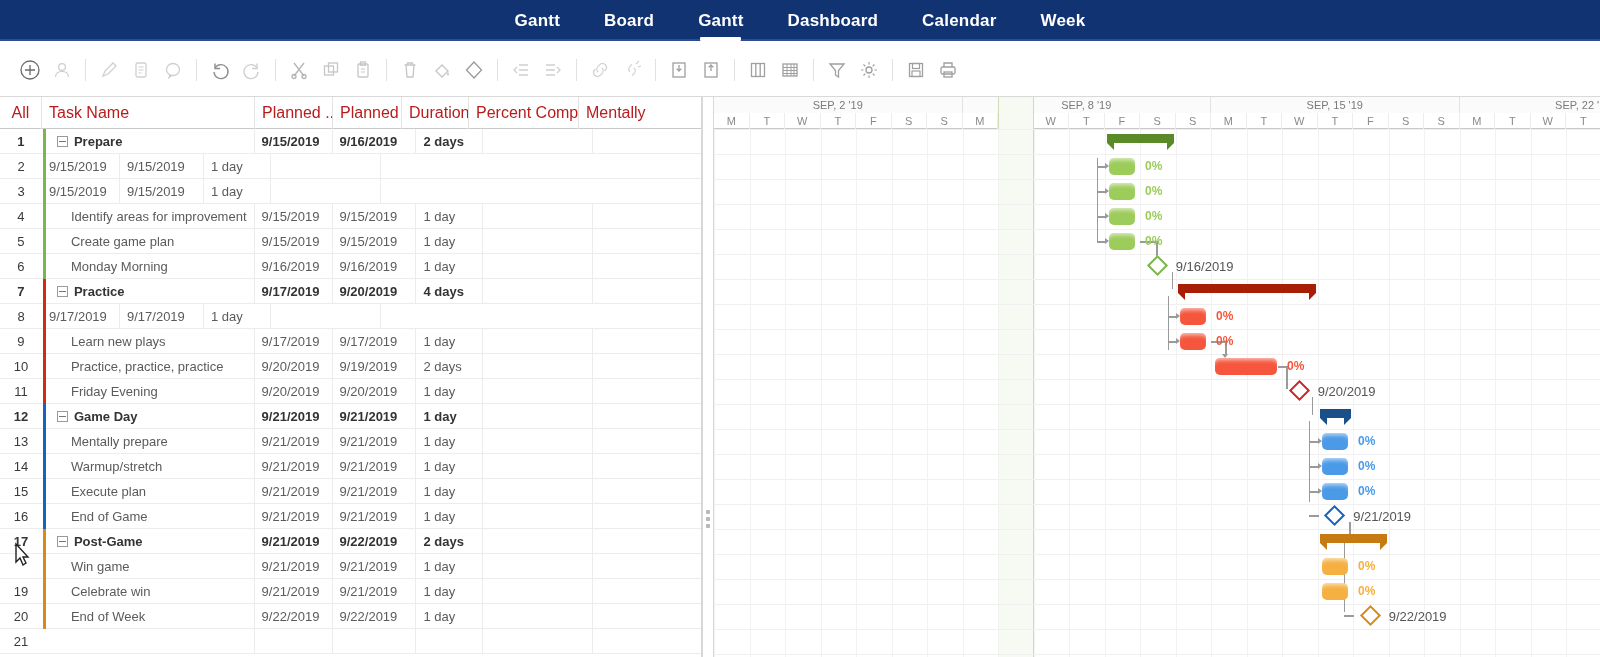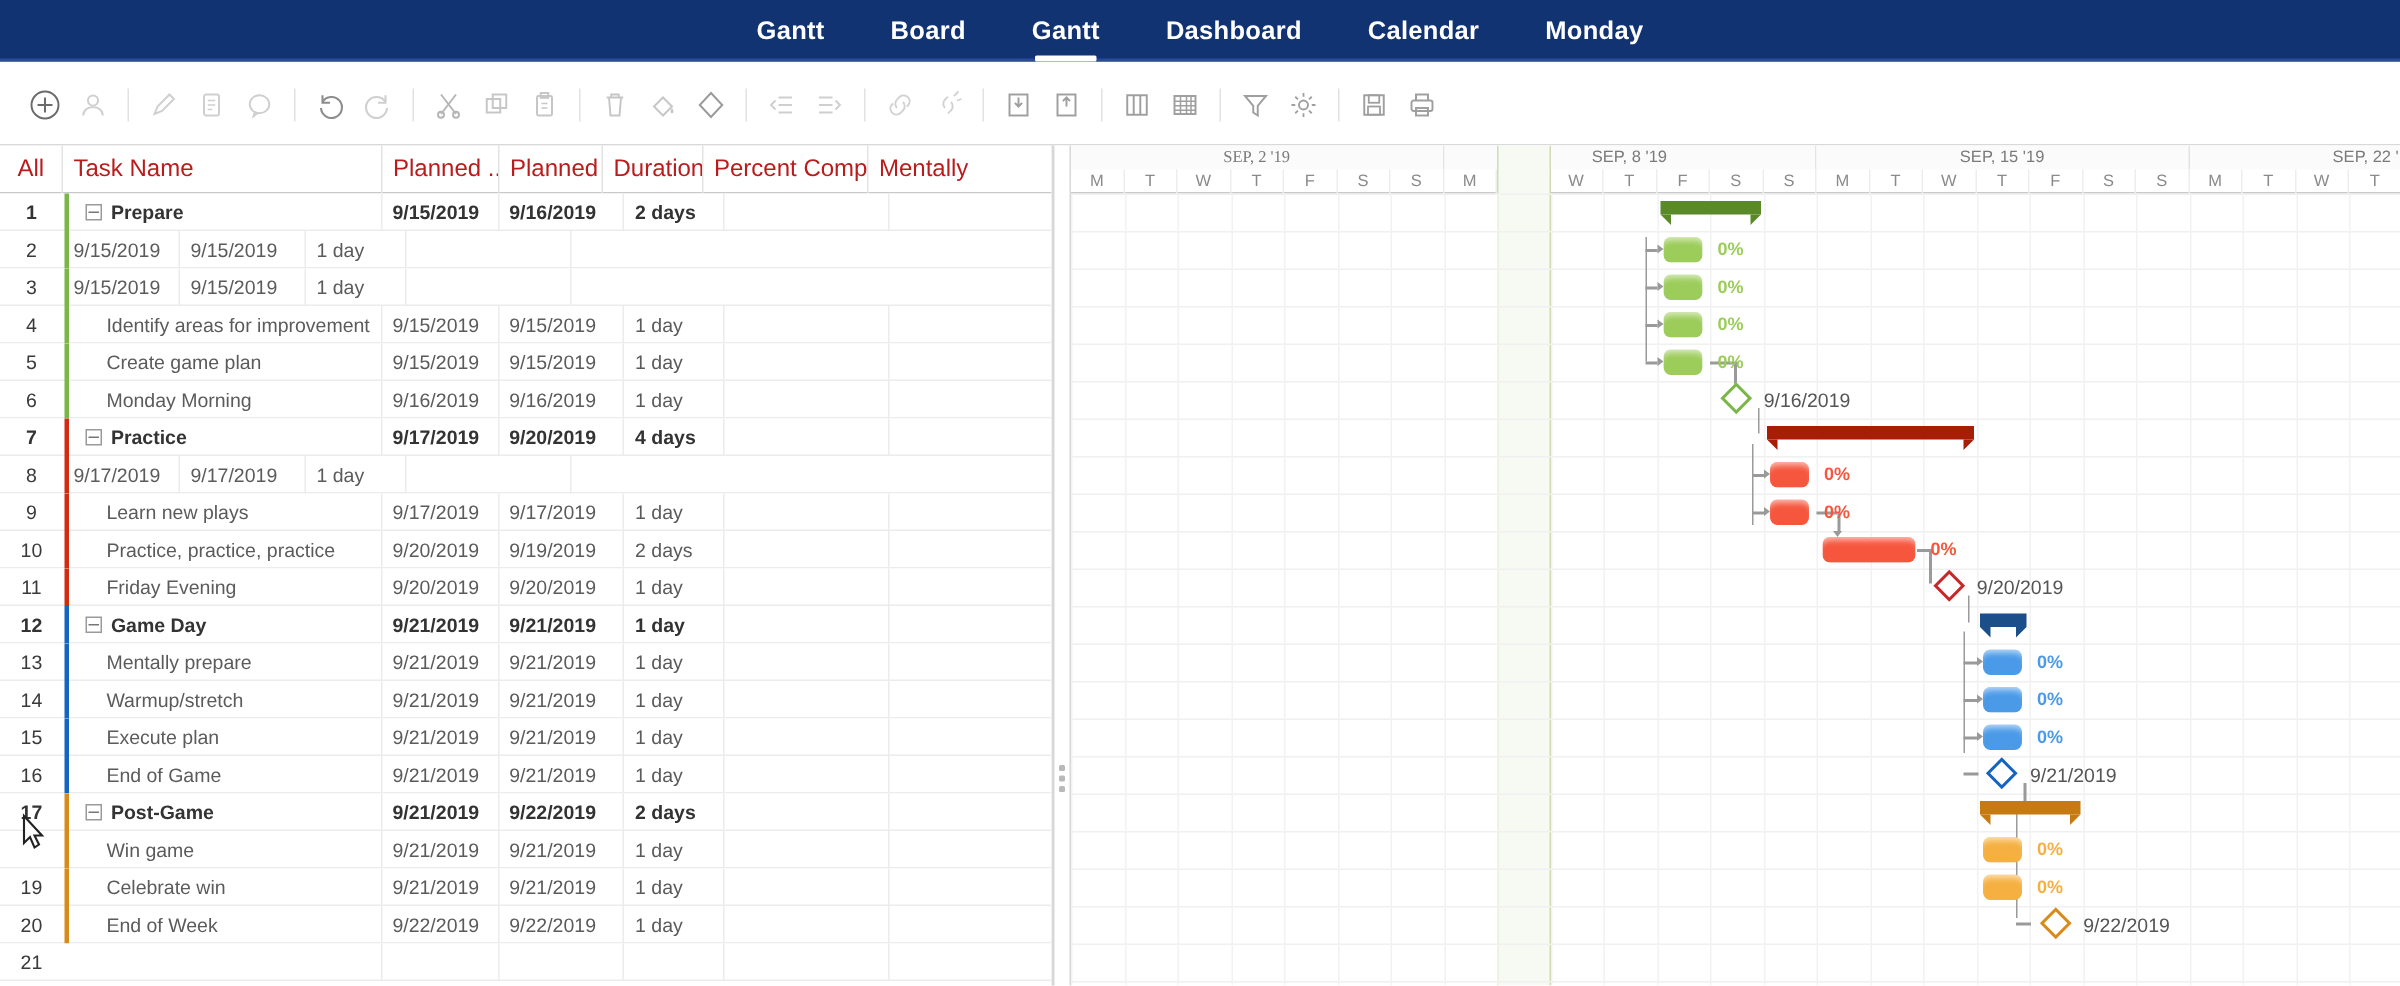--- a/index.html
+++ b/index.html
@@ -87,21 +87,21 @@
 </head>
 <body>
 
 <div class="topnav">
   <div class="tabs" id="tabs">
       <div class="tab">Gantt</div>
       <div class="tab">Board</div>
       <div class="tab active">Gantt</div>
       <div class="tab">Dashboard</div>
       <div class="tab">Calendar</div>
-      <div class="tab">Monday</div>
+      <div class="tab">Week</div>
     </div>
 </div>
 
 <div class="toolbar" id="toolbar">
     <div class="tb">
       <svg width="22" height="22" viewBox="0 0 22 22">
         <circle cx="11" cy="11" r="9" fill="none" stroke="#6b6b6b" stroke-width="1.3"></circle>
         <path d="M11 6v10M6 11h10" stroke="#6b6b6b" stroke-width="1.3"></path>
       </svg>
     </div>
@@ -577,21 +577,21 @@
 <div class="splitter">
   <div class="dots">
     <i></i>
       <i></i>
       <i></i>
   </div>
 </div>
 
 <div class="gantt">
   <div class="g-head" id="g-head">
-      <div class="wk" style="left: 0px; width: 248.5px; font-family: Liberation Serif, serif;">SEP, 2 '19</div>
+      <div class="wk" style="left: 0px; width: 248.5px;">SEP, 2 '19</div>
       <div class="wk" style="left: 248.5px; width: 248.5px;">SEP, 8 '19</div>
       <div class="wk" style="left: 497px; width: 248.5px;">SEP, 15 '19</div>
       <div class="wk" style="left: 745.5px; width: 248.5px;">SEP, 22 '19</div>
       <div class="dy" style="left: 0px; width: 35.5px;">M</div>
       <div class="dy" style="left: 35.5px; width: 35.5px;">T</div>
       <div class="dy" style="left: 71px; width: 35.5px;">W</div>
       <div class="dy" style="left: 106.5px; width: 35.5px;">T</div>
       <div class="dy" style="left: 142px; width: 35.5px;">F</div>
       <div class="dy" style="left: 177.5px; width: 35.5px;">S</div>
       <div class="dy" style="left: 213px; width: 35.5px;">S</div>

